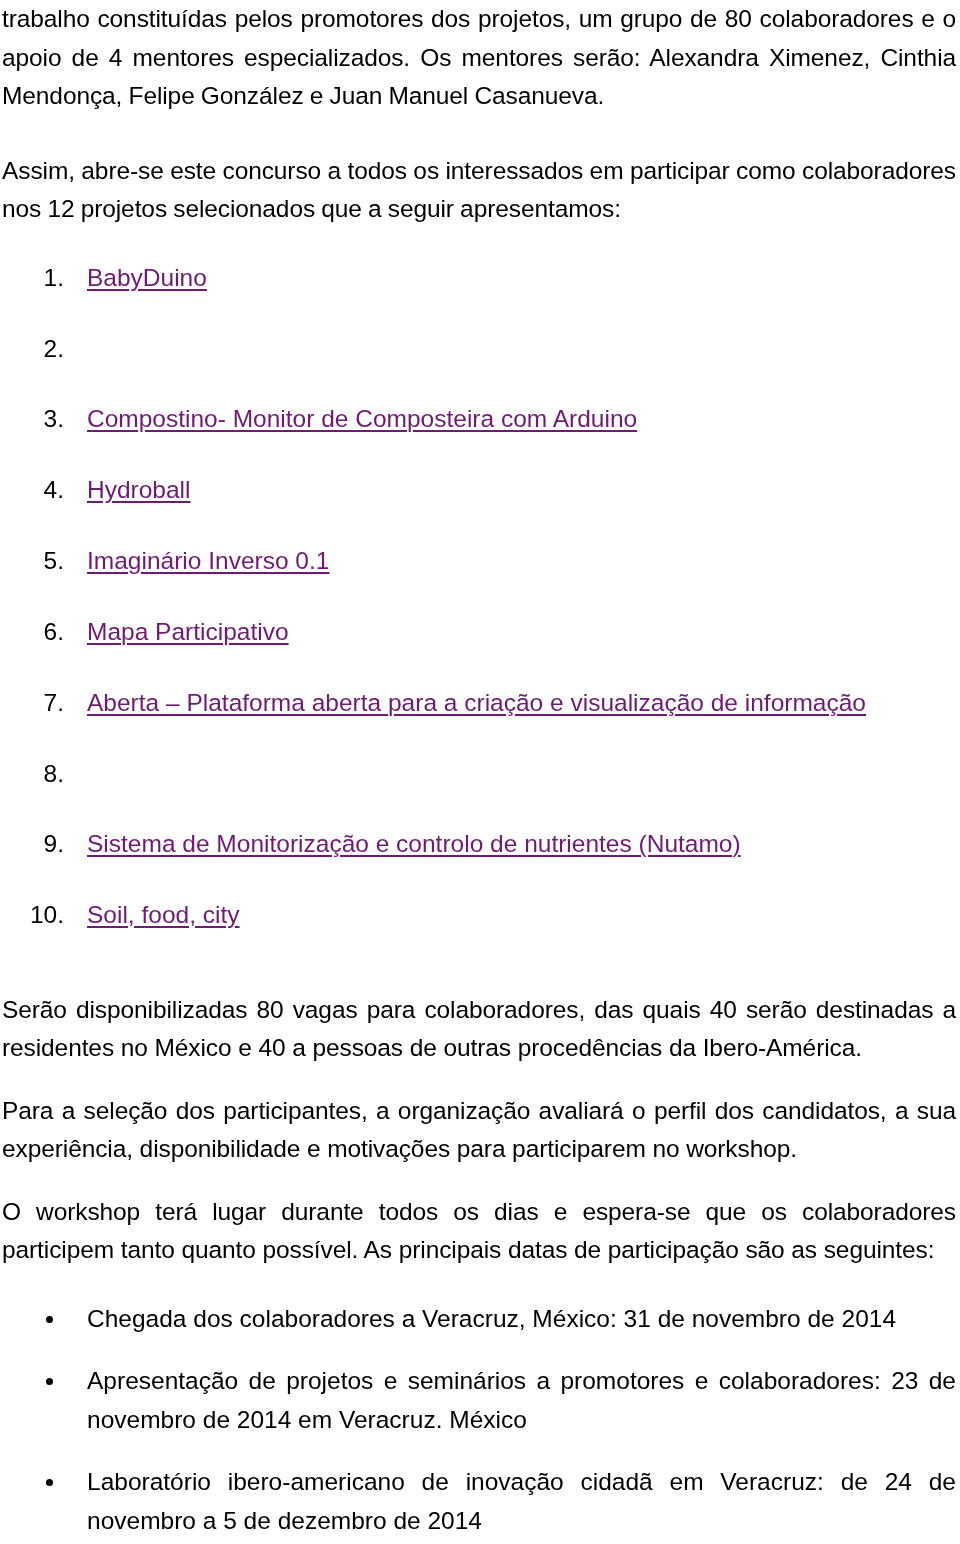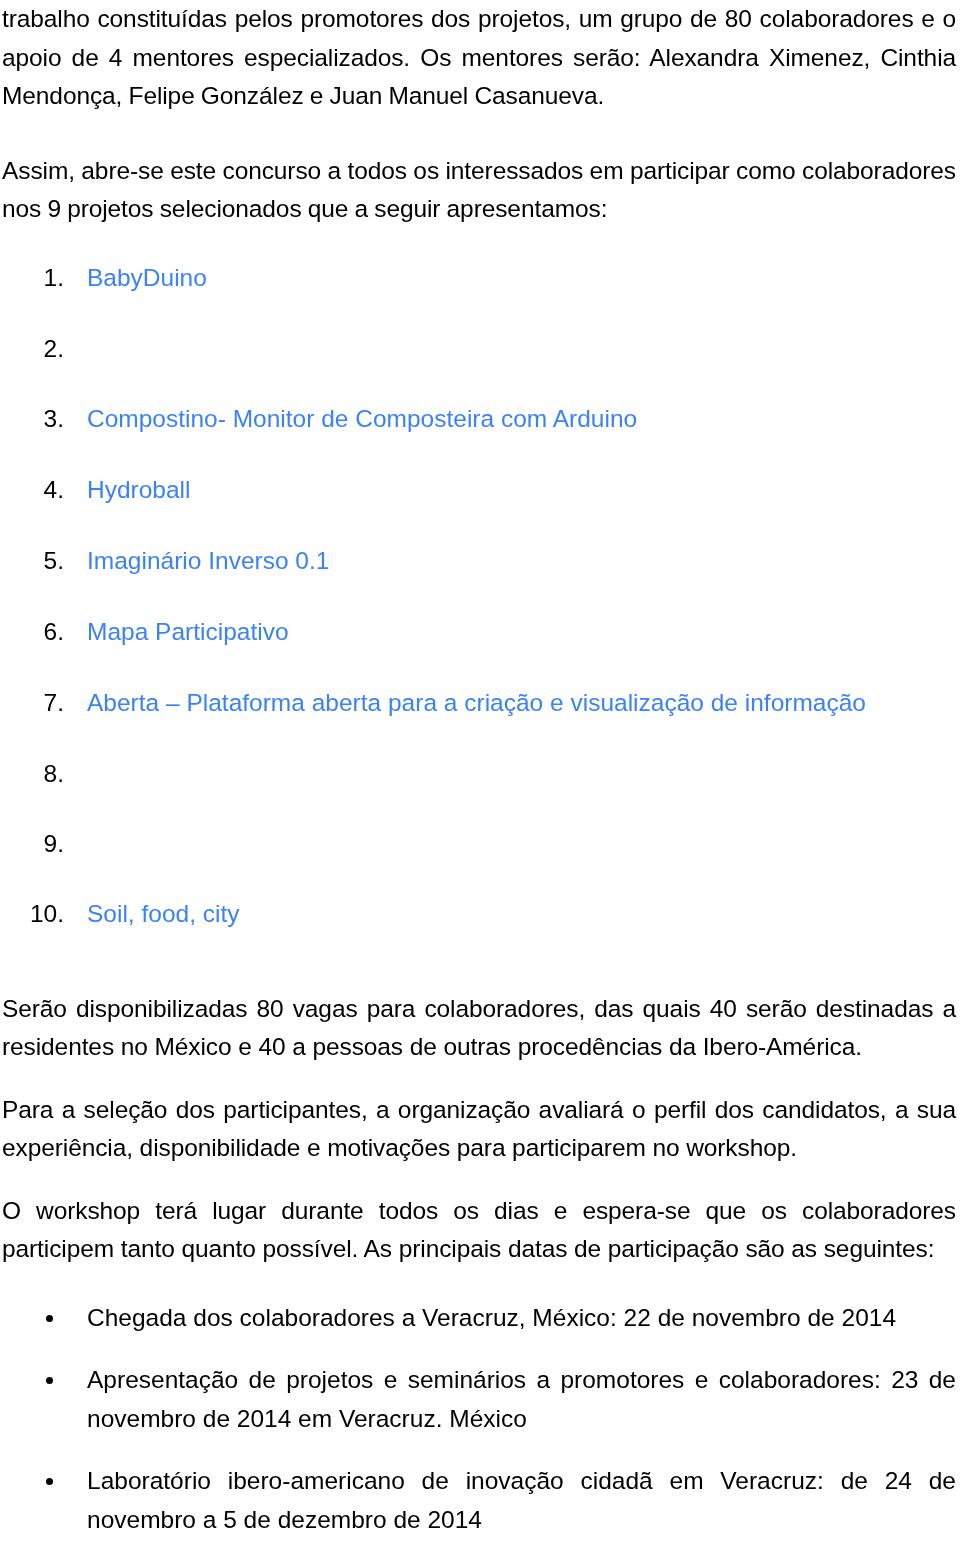--- a/index.html
+++ b/index.html
@@ -60,21 +60,22 @@
     position: absolute;
     left: 0;
     top: 0;
     width: 62px;
     text-align: right;
     color: #000000;
     font-size: 24.5px;
     line-height: 37px;
   }
   .link {
-    color: #3b82f6;
+    color: #701a75;
+    text-decoration: underline;
     text-underline-offset: 3px;
     text-decoration-thickness: 1.5px;
     cursor: pointer;
   }
 
   
   .bul-list {
     margin: 0;
     padding: 0;
     list-style: none;
@@ -100,21 +101,21 @@
 </style>
 </head>
 <body>
 
 <div class="page">
 
   <p class="para tight">trabalho constituídas pelos promotores dos projetos, um grupo de 80 colaboradores e o apoio de 4 mentores especializados. Os mentores serão: Alexandra Ximenez, Cinthia Mendonça, Felipe González e Juan Manuel Casanueva.</p>
 
   <div class="gap-lg"></div>
 
-  <p class="para tight">Assim, abre-se este concurso a todos os interessados em participar como colaboradores nos 9 projetos selecionados que a seguir apresentamos:</p>
+  <p class="para tight">Assim, abre-se este concurso a todos os interessados em participar como colaboradores nos 12 projetos selecionados que a seguir apresentamos:</p>
 
   <div class="gap-md"></div>
 
   <ol class="num-list">
     <li>
       <span class="marker">1.</span>
       <a class="link">BabyDuino</a>
     </li>
     <li>
       <span class="marker">2.</span>
@@ -137,20 +138,21 @@
     </li>
     <li>
       <span class="marker">7.</span>
       <a class="link">Aberta – Plataforma aberta para a criação e visualização de informação</a>
     </li>
     <li>
       <span class="marker">8.</span>
     </li>
     <li>
       <span class="marker">9.</span>
+      <a class="link">Sistema de Monitorização e controlo de nutrientes (Nutamo)</a>
     </li>
     <li>
       <span class="marker">10.</span>
       <a class="link">Soil, food, city</a>
     </li>
   </ol>
 
 
   <div class="gap-sm"></div>
 
@@ -162,21 +164,21 @@
 
   <div class="gap-sm"></div>
 
   <p class="para">O workshop terá lugar durante todos os dias e espera-se que os colaboradores participem tanto quanto possível. As principais datas de participação são as seguintes:</p>
 
   <div class="gap-md"></div>
 
   <ul class="bul-list">
     <li>
       <span class="dot"></span>
-      <span>Chegada dos colaboradores a Veracruz, México: 22 de novembro de 2014</span>
+      <span>Chegada dos colaboradores a Veracruz, México: 31 de novembro de 2014</span>
     </li>
     <li>
       <span class="dot"></span>
       <span>Apresentação de projetos e seminários a promotores e colaboradores: 23 de novembro de 2014 em Veracruz. México</span>
     </li>
     <li>
       <span class="dot"></span>
       <span>Laboratório ibero-americano de inovação cidadã em Veracruz: de 24 de novembro a 5 de dezembro de 2014</span>
     </li>
   </ul>

